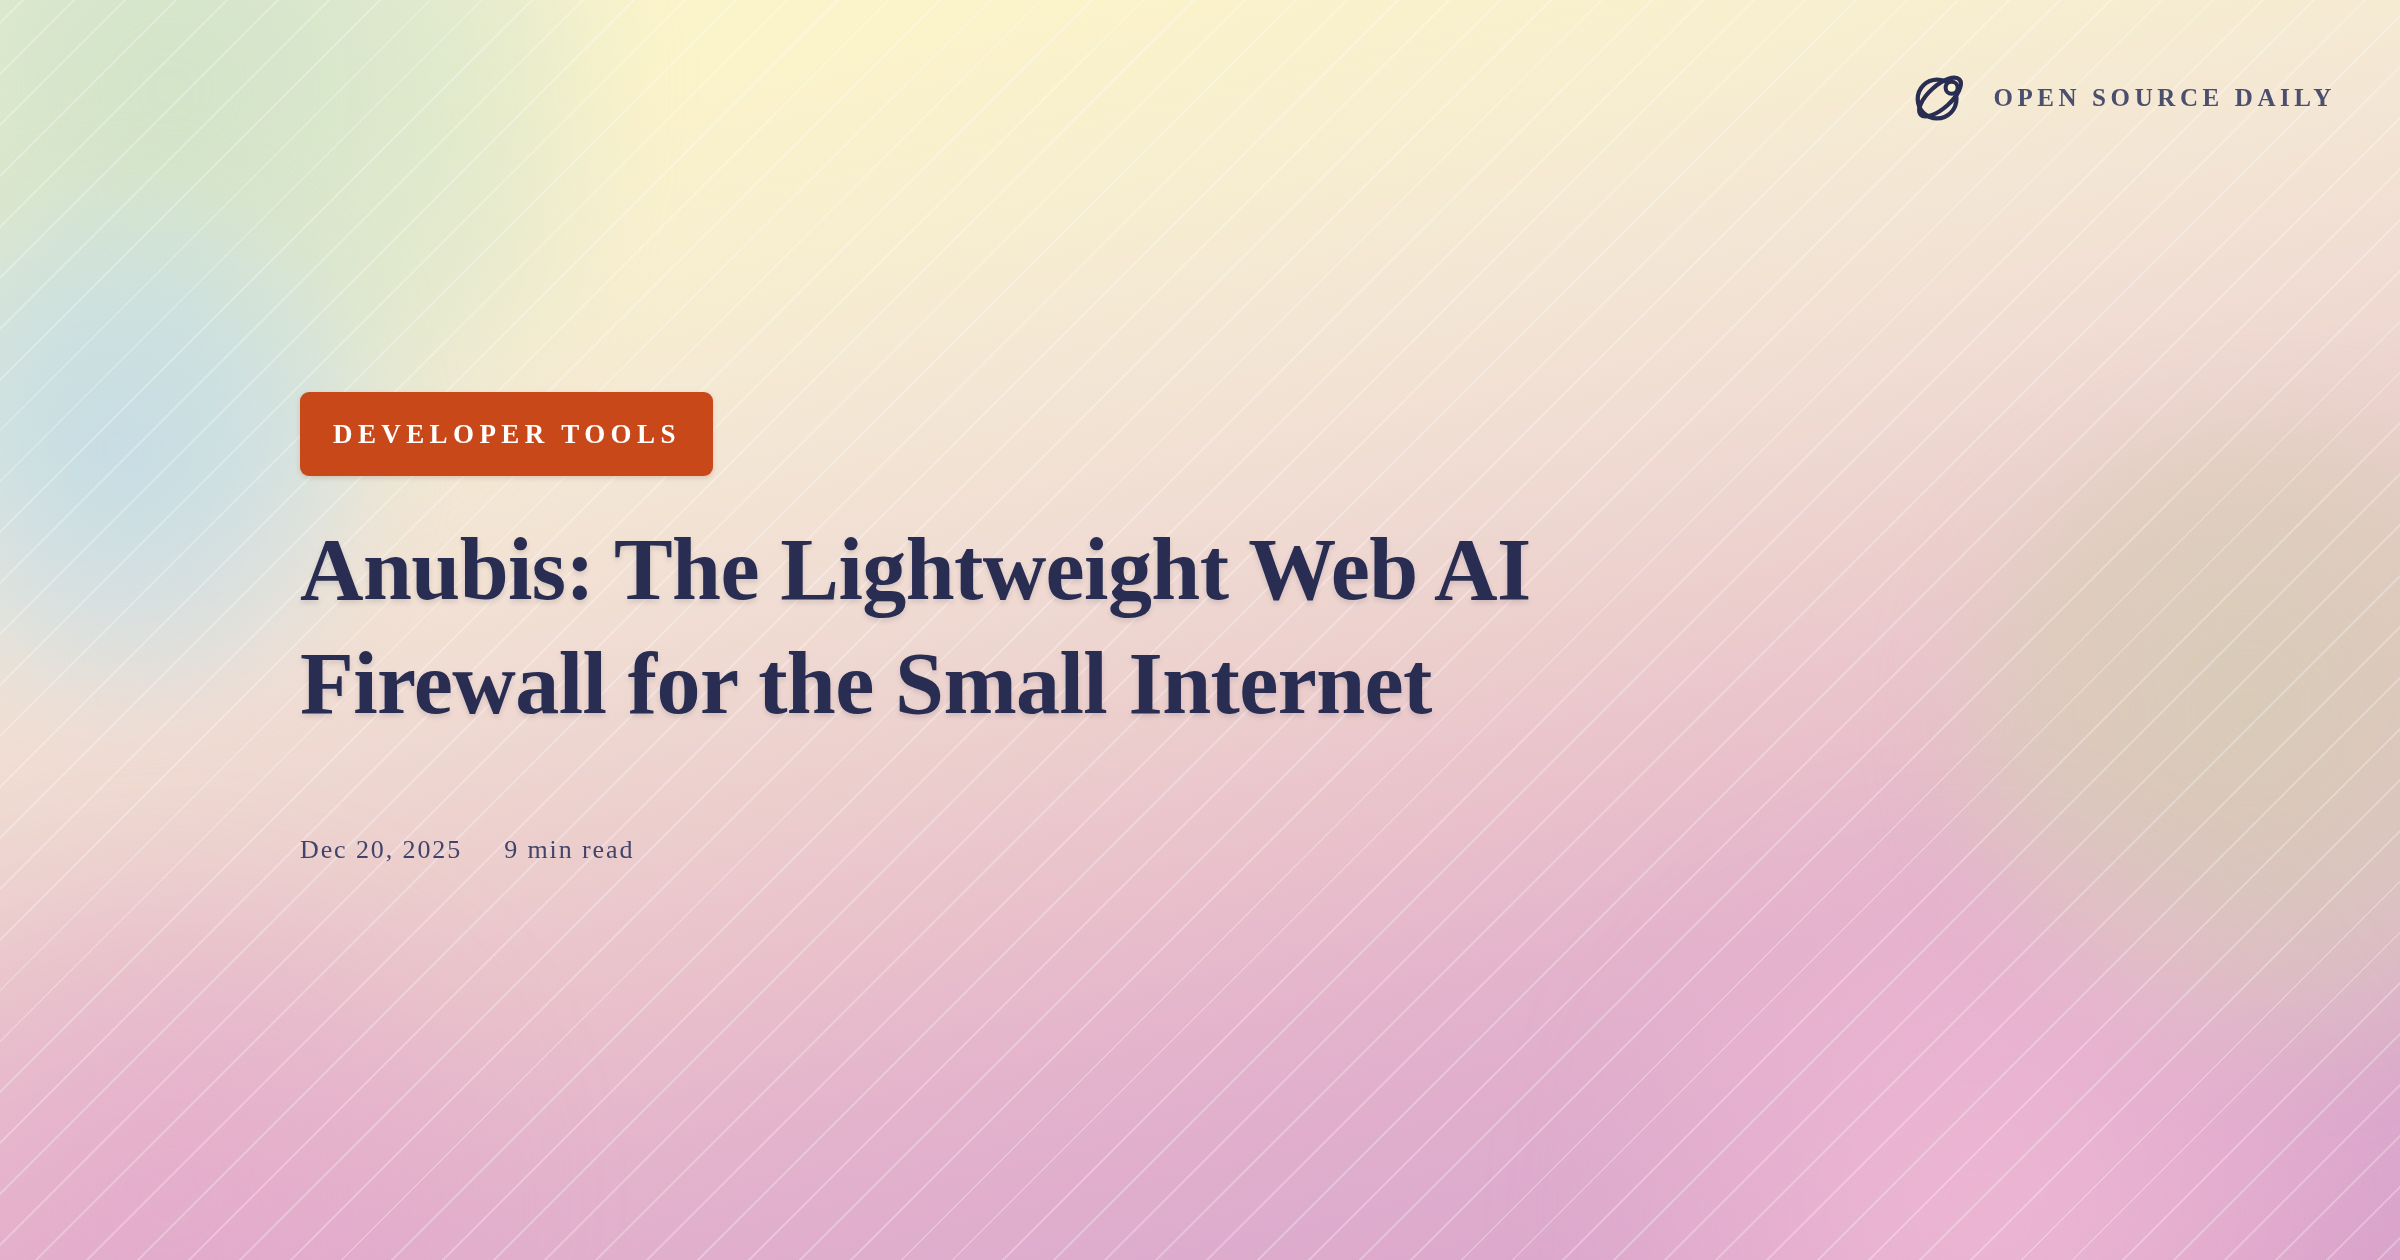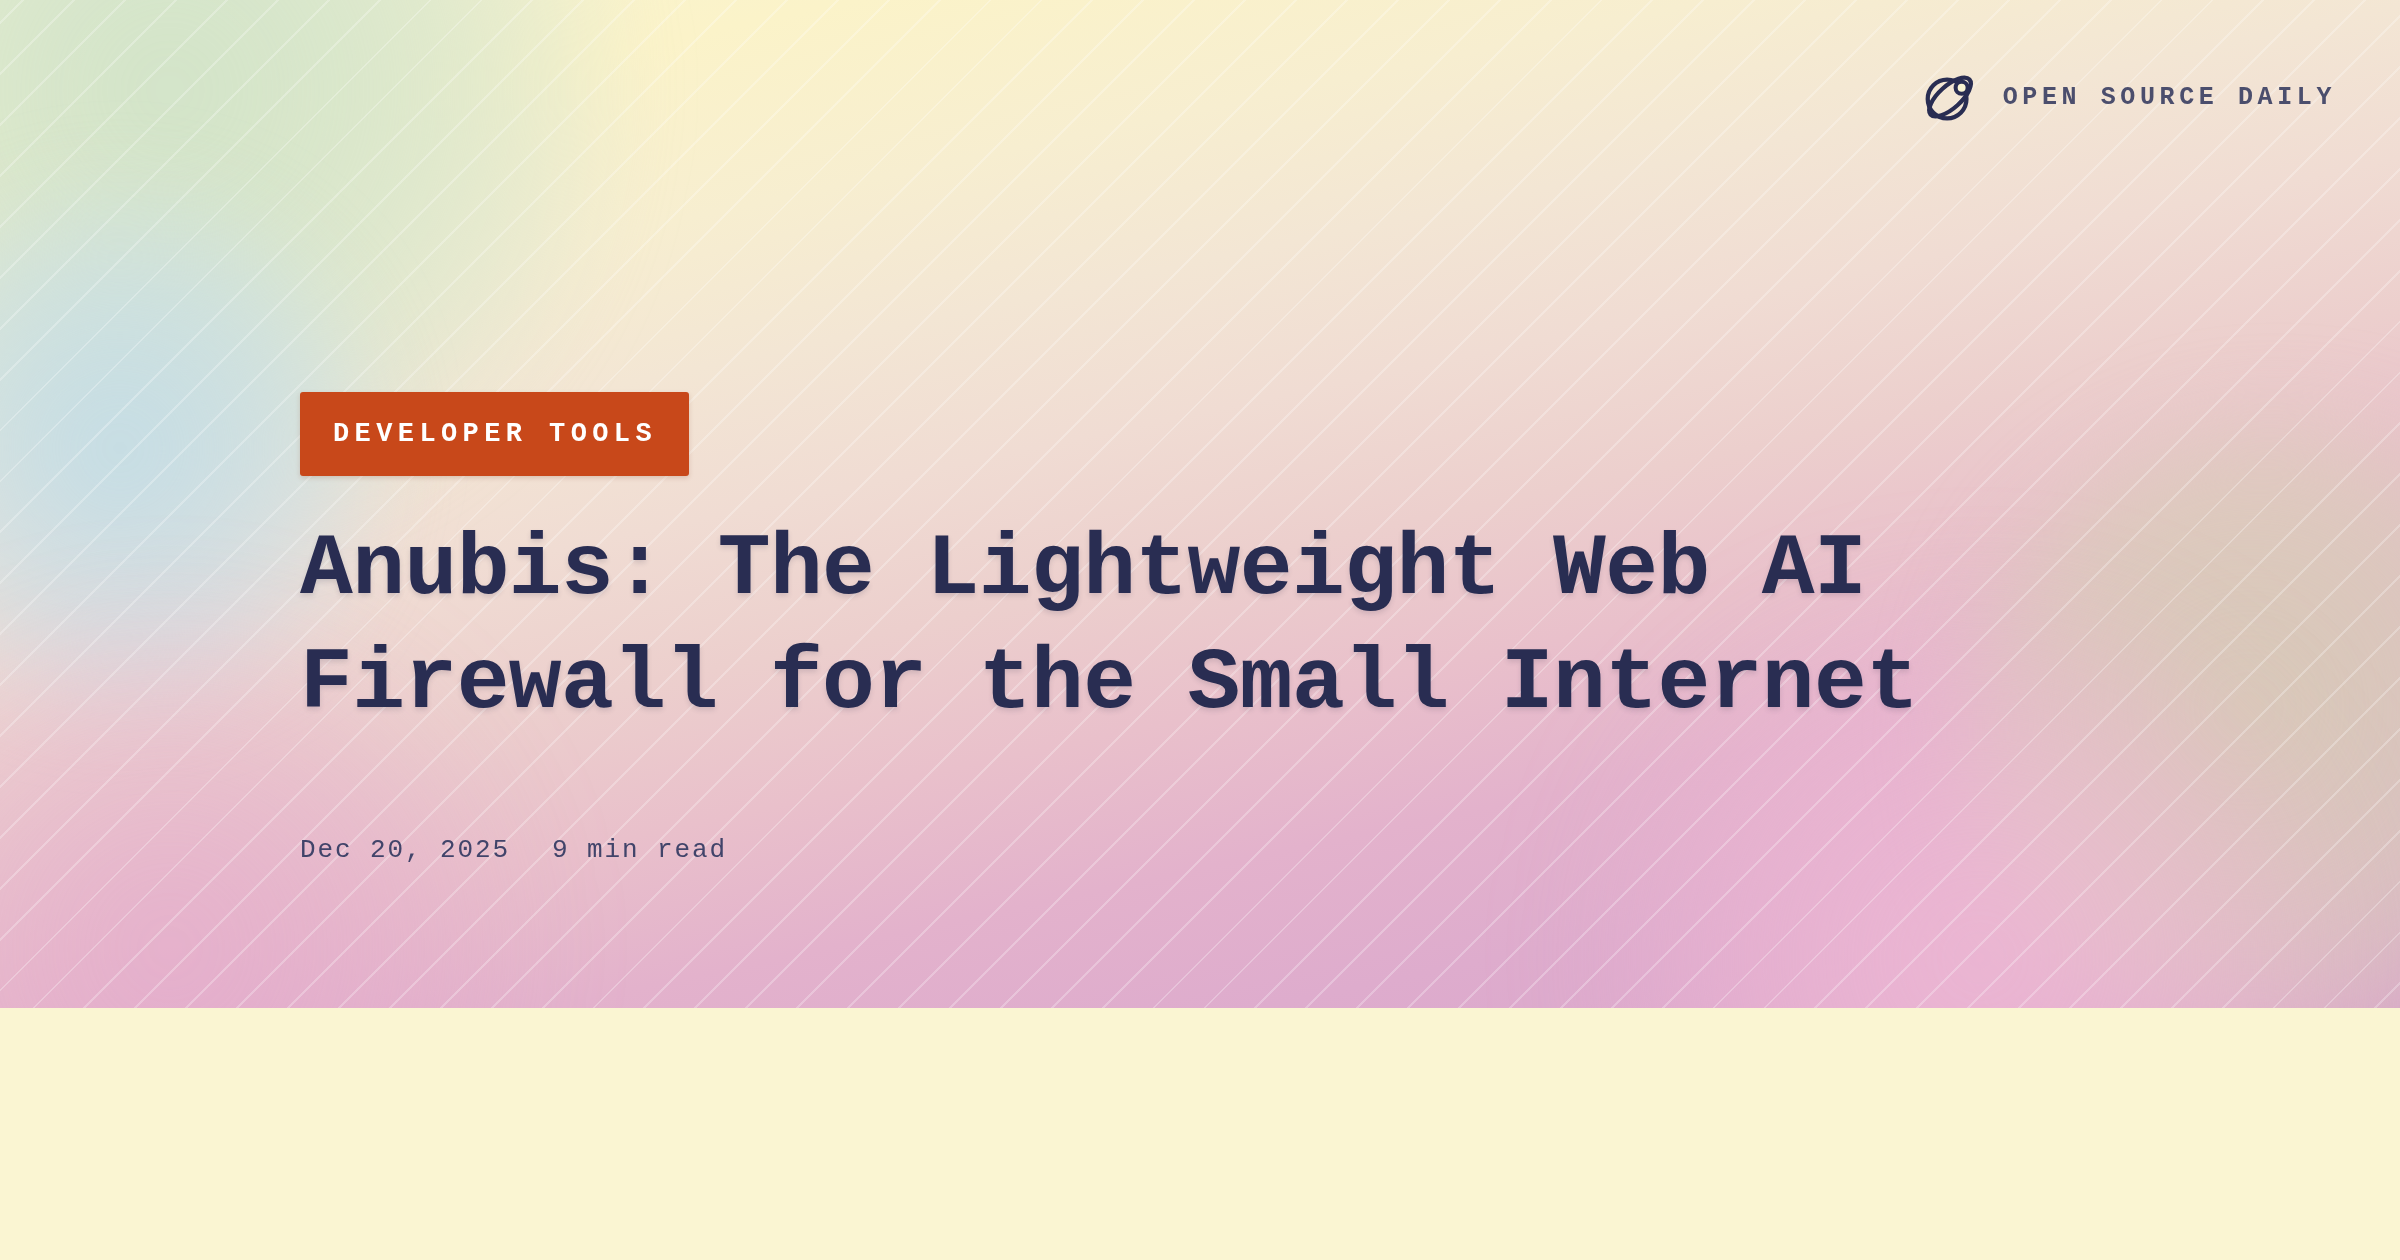--- a/index.html
+++ b/index.html
@@ -8,23 +8,23 @@
   html, body {
     width: 2400px;
     height: 1260px;
     overflow: hidden;
     background: #faf5d2;
   }
 
   .hero {
     position: relative;
     width: 2400px;
-    height: 1008px;
+    height: 1260px;
     overflow: hidden;
-    font-family: Liberation Mono, monospace;
+    font-family: Liberation Serif, serif;
   }
 
   
   .bg-base {
     position: absolute;
     inset: 0;
     background:
       linear-gradient(168deg,
         #f9f4cf   0%,
         #fbf3c9   12%,
@@ -140,21 +140,21 @@
 
   .badge {
     display: inline-block;
     background: #c8481a;
     color: #ffffff;
     font-size: 27px;
     font-weight: 700;
     letter-spacing: 5.4px;
     line-height: 1;
     padding: 29px 32px 28px 33px;
-    border-radius: 3px;
+    border-radius: 9px;
     box-shadow: 0 2px 5px rgba(120,50,20,0.18);
     white-space: nowrap;
   }
 
   .title {
     margin-top: 37px;
     font-size: 88px;
     font-weight: 700;
     line-height: 114px;
     letter-spacing: -0.6px;

